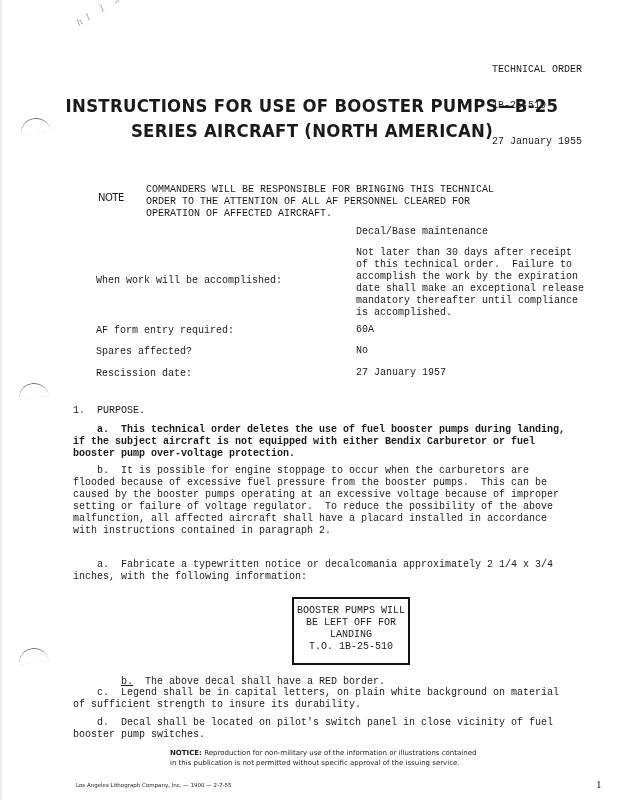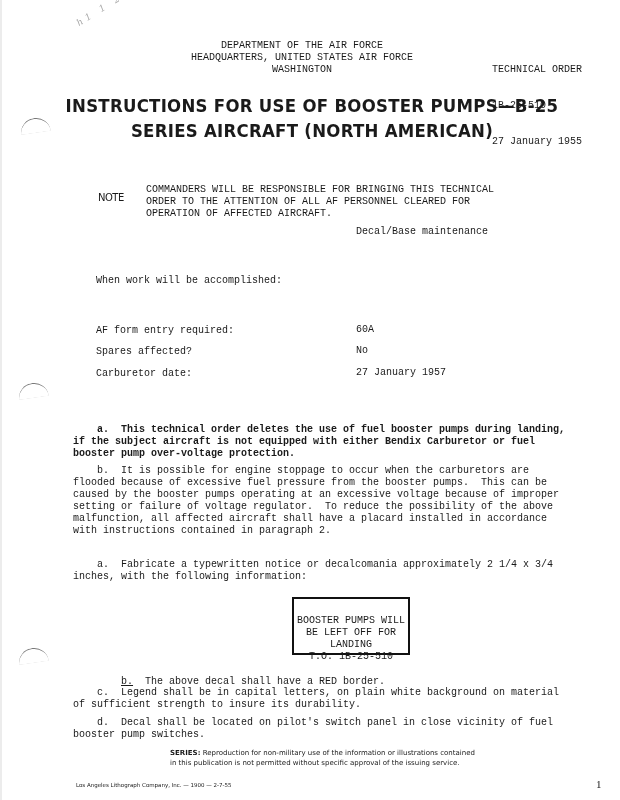--- a/index.html
+++ b/index.html
@@ -10,39 +10,36 @@
   .hdr-center { left: 160px; top: 40px; width: 280px; text-align: center; white-space: pre; }
   .hdr-right { left: 490px; top: 40px; white-space: pre; }
   .title { left: 0; width: 620px; text-align: center; font-family: "DejaVu Sans", sans-serif; font-weight: bold; font-size: 18px; letter-spacing: 0.3px; transform: scaleX(0.92); transform-origin: center; }
   .title1 { top: 95px; }
   .title2 { top: 120px; }
   .note-label { left: 96px; top: 192px; font-family: "DejaVu Sans", sans-serif; font-weight: normal; font-size: 10px; letter-spacing: -0.5px; }
   .note-text { left: 144px; top: 184px; white-space: pre; }
   .kv-label { left: 94px; white-space: pre; }
   .kv-value { left: 354px; white-space: pre; }
   .para { left: 71px; width: 520px; white-space: pre; }
-  .decal { left: 290px; top: 597px; width: 118px; height: 58px; border: 2.5px solid #111; box-sizing: border-box; text-align: center; padding-top: 16px; white-space: pre; font-size: 10px; line-height: 12px; }
+  .decal { left: 290px; top: 597px; width: 118px; height: 68px; border: 2.5px solid #111; box-sizing: border-box; text-align: center; padding-top: 6px; white-space: pre; font-size: 10px; line-height: 12px; }
   .notice { left: 168px; top: 748px; font-family: "DejaVu Sans", sans-serif; font-size: 7px; line-height: 10px; white-space: pre; }
   .notice b { font-weight: bold; }
   .printer { left: 74px; top: 782px; font-family: "DejaVu Sans", sans-serif; font-size: 5.5px; }
   .pagenum { left: 594px; top: 778px; font-family: "Liberation Serif", serif; font-size: 11px; }
   .arc { position: absolute; width: 30px; height: 14px; border-top: 1.5px solid #777; border-radius: 50% 50% 0 0 / 100% 100% 0 0; transform: rotate(-8deg); }
   .scribble { left: 78px; top: 18px; font-family: "DejaVu Serif", serif; font-size: 9px; color: #aaa; transform: rotate(-32deg); transform-origin: left bottom; letter-spacing: 4px; font-style: italic; }
   .ul { text-decoration: underline; }
 </style>
 </head>
 <body>
 
 <div class="page">
 
   <div class="abs scribble">h1 1 2 / 2 5 6</div>
 
-  <div class="abs mono hdr-center">DEPARTMENT OF THE AIR FORCE
-HEADQUARTERS, UNITED STATES AIR FORCE
-WASHINGTON</div>
 
   <div class="abs mono hdr-right">
     <div>TECHNICAL ORDER</div>
     <div>1B-25-510</div>
     <div>27 January 1955</div>
   </div>
 
   <div class="arc" style="left:18px; top:118px;"></div>
   <div class="arc" style="left:16px; top:383px;"></div>
   <div class="arc" style="left:16px; top:648px;"></div>
@@ -51,30 +48,37 @@
   <div class="abs title title2">SERIES AIRCRAFT (NORTH AMERICAN)</div>
 
   <div class="abs note-label">NOTE</div>
   <div class="abs mono note-text">COMMANDERS WILL BE RESPONSIBLE FOR BRINGING THIS TECHNICAL
 ORDER TO THE ATTENTION OF ALL AF PERSONNEL CLEARED FOR
 OPERATION OF AFFECTED AIRCRAFT.</div>
 
   <div class="abs mono kv-value" style="top:226px;">Decal/Base maintenance</div>
 
   <div class="abs mono kv-label" style="top:248px;margin-top:27px;">When work will be accomplished:</div>
+  <div class="abs mono kv-value" style="top:247px;">Not later than 30 days after receipt
+of this technical order.  Failure to
+accomplish the work by the expiration
+date shall make an exceptional release
+mandatory thereafter until compliance
+is accomplished.</div>
 
   <div class="abs mono kv-label" style="top:325px;">AF form entry required:</div>
   <div class="abs mono kv-value" style="top:324px;">60A</div>
 
   <div class="abs mono kv-label" style="top:346px;">Spares affected?</div>
   <div class="abs mono kv-value" style="top:345px;">No</div>
 
-  <div class="abs mono kv-label" style="top:368px;">Carburetor date:</div>
+  <div class="abs mono kv-label" style="top:368px;">Rescission date:</div>
   <div class="abs mono kv-value" style="top:367px;">27 January 1957</div>
 
+  <div class="abs mono para" style="top:405px;">1.  PURPOSE.</div>
   <div class="abs mono para" style="top:424px;font-weight:bold;">    a.  This technical order deletes the use of fuel booster pumps during landing,
 if the subject aircraft is not equipped with either Bendix Carburetor or fuel
 booster pump over-voltage protection.</div>
   <div class="abs mono para" style="top:465px;">    b.  It is possible for engine stoppage to occur when the carburetors are
 flooded because of excessive fuel pressure from the booster pumps.  This can be
 caused by the booster pumps operating at an excessive voltage because of improper
 setting or failure of voltage regulator.  To reduce the possibility of the above
 malfunction, all affected aircraft shall have a placard installed in accordance
 with instructions contained in paragraph 2.</div>
 
@@ -88,18 +92,18 @@
 
   <div class="abs mono para" style="top:664px; left:95px;">
     <span class="ul">b.</span><span>  The above decal shall have a RED border.</span>
   </div>
 
   <div class="abs mono para" style="top:687px;">    c.  Legend shall be in capital letters, on plain white background on material
 of sufficient strength to insure its durability.</div>
   <div class="abs mono para" style="top:717px;">    d.  Decal shall be located on pilot's switch panel in close vicinity of fuel
 booster pump switches.</div>
 
-  <div class="abs notice"><b>SERIES:</b><span> Reproduction for non-military use of the information or illustrations contained
+  <div class="abs notice"><b>NOTICE:</b><span> Reproduction for non-military use of the information or illustrations contained
 in this publication is not permitted without specific approval of the issuing service.</span></div>
 
   <div class="abs printer">Los Angeles Lithograph Company, Inc. — 1900 — 2-7-55</div>
   <div class="abs pagenum">1</div>
 </div>
 
 </body></html>

